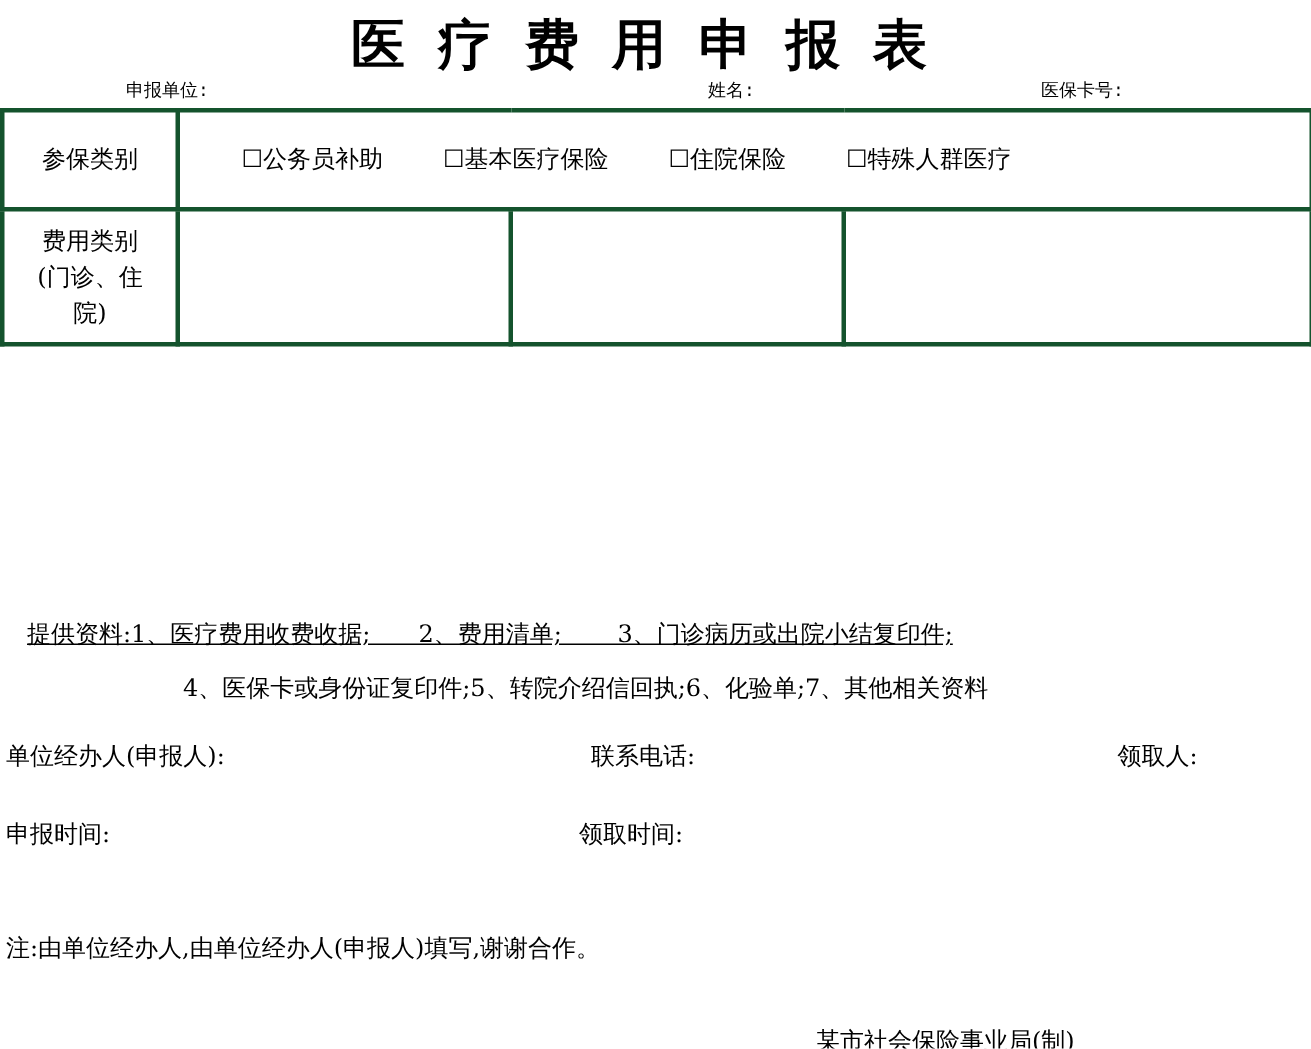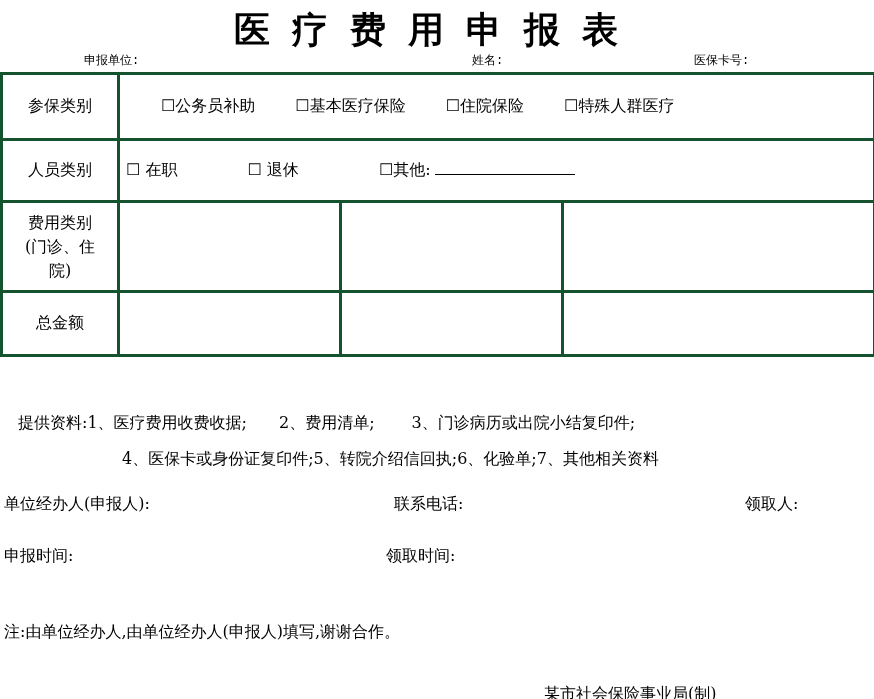--- a/index.html
+++ b/index.html
@@ -32,42 +32,30 @@
       <col style="width:222px">
       <col style="width:312px">
     </colgroup>
   <tbody>
       <tr style="height:66px;">
     <td class="lbl">参保类别</td>
     <td colspan="3" style="padding-left:41px;">
       <span class="opt" style="margin-right:40px;">☐公务员补助</span><span class="opt">☐基本医疗保险</span><span class="opt">☐住院保险</span><span class="opt" style="margin-right:0">☐特殊人群医疗</span>
     </td>
   </tr>
-  <tr style="height:62px;">
-    <td class="lbl">人员类别</td>
-    <td colspan="3" style="padding-left:6px;">
-      <span class="opt" style="margin-right:70px;">☐ 在职</span><span class="opt" style="margin-right:80px;">☐ 退休</span><span class="opt" style="margin-right:4px;">☐其他:</span><span class="blank-line"></span>
-    </td>
-  </tr>
   <tr style="height:90px;">
     <td class="lbl" style="line-height:24px; padding:0 20px;">费用类别(门诊、住院)</td>
-    <td></td>
-    <td></td>
-    <td></td>
-  </tr>
-  <tr style="height:64px;">
-    <td class="lbl">总金额</td>
     <td></td>
     <td></td>
     <td></td>
   </tr>
 </tbody>
   </table>
 
-<div class="abs body-text" style="left:18px; top:413px;">提供资料:1、医疗费用收费收据;　　2、费用清单;　　 3、门诊病历或出院小结复印件;</div>
+<div class="abs body-text" style="left:18px; top:413px;text-decoration:underline;">提供资料:1、医疗费用收费收据;　　2、费用清单;　　 3、门诊病历或出院小结复印件;</div>
 <div class="abs body-text" style="left:122px; top:449px;">4、医保卡或身份证复印件;5、转院介绍信回执;6、化验单;7、其他相关资料</div>
 
 <div class="abs body-text" style="left:4px; top:494px;">单位经办人(申报人):</div>
 <div class="abs body-text" style="left:394px; top:494px;">联系电话:</div>
 <div class="abs body-text" style="left:745px; top:494px;">领取人:</div>
 
 <div class="abs body-text" style="left:4px; top:546px;">申报时间:</div>
 <div class="abs body-text" style="left:386px; top:546px;">领取时间:</div>
 
 <div class="abs body-text" style="left:4px; top:622px;">注:由单位经办人,由单位经办人(申报人)填写,谢谢合作。</div>

